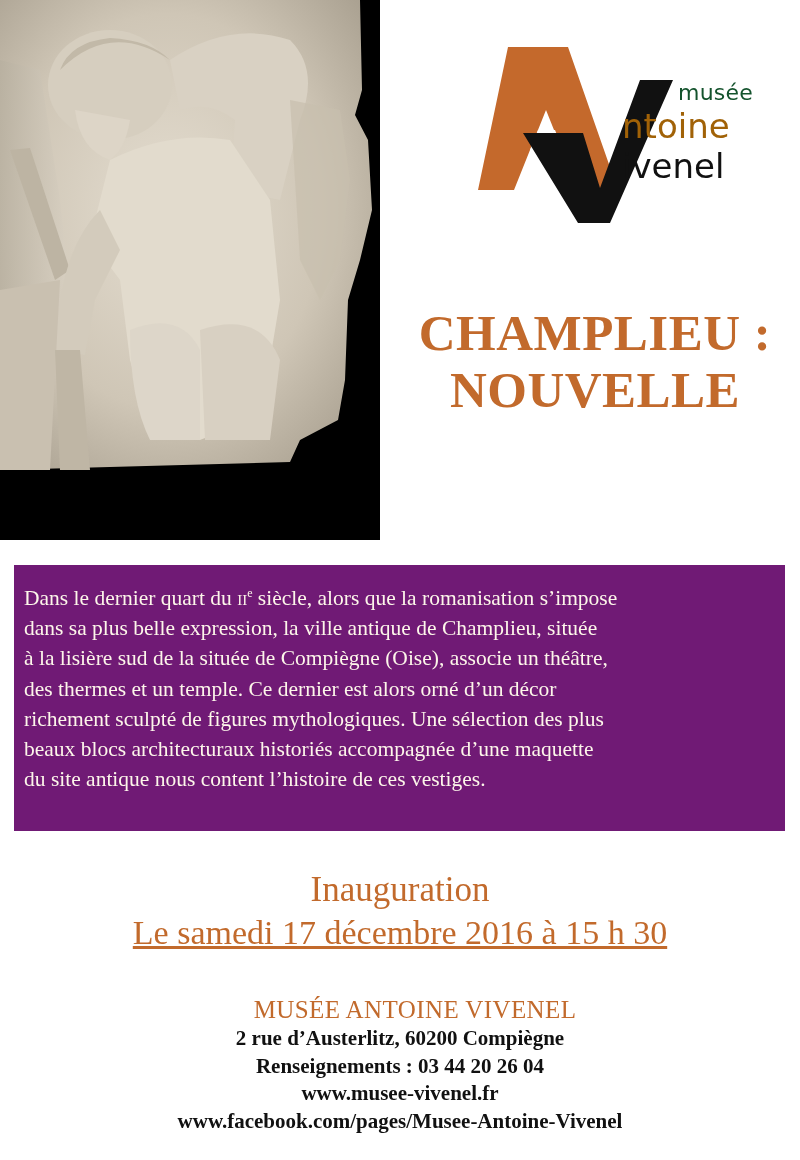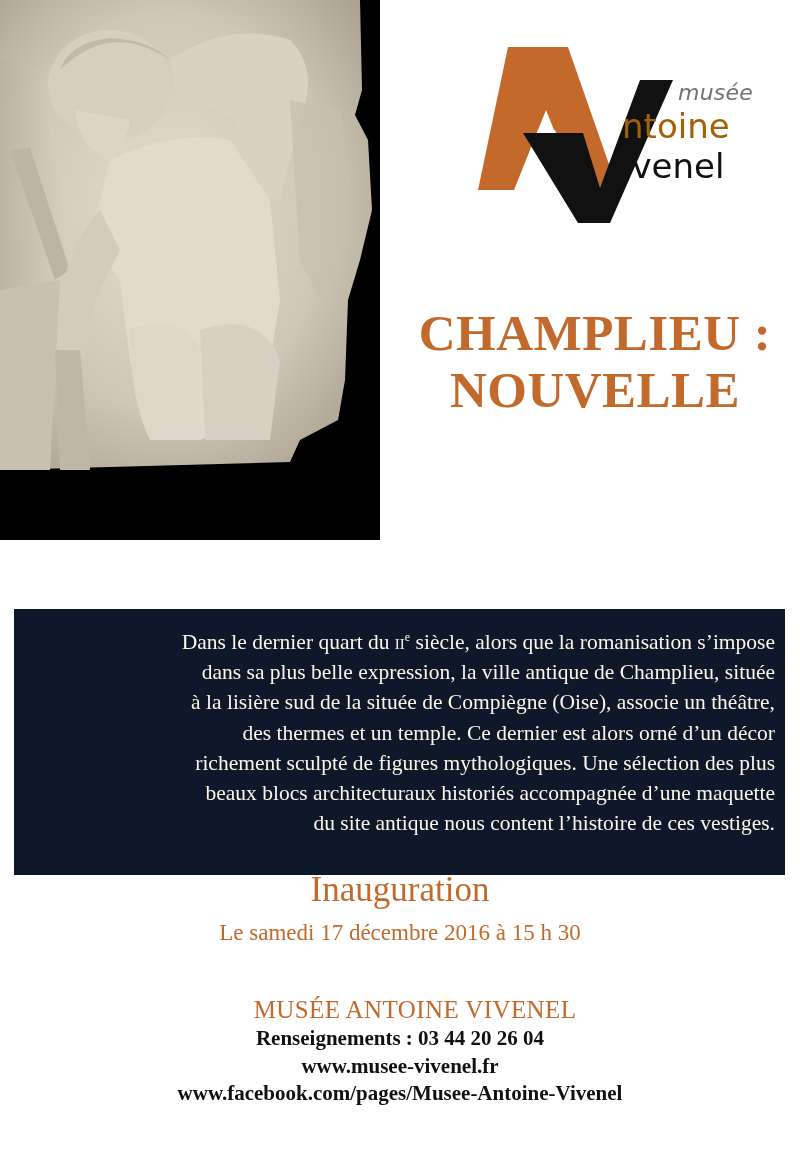--- a/index.html
+++ b/index.html
@@ -1,32 +1,32 @@
 <!DOCTYPE html>
 <html><head>
 <meta charset="utf-8">
 <style>
   html, body { margin: 0; padding: 0; background: #ffffff; }
   body { width: 800px; height: 1160px; position: relative; overflow: hidden; font-family: "Liberation Serif", "DejaVu Serif", serif; }
   .photo { position: absolute; left: 0; top: 0; width: 380px; height: 540px; background: #000; overflow: hidden; }
   .photo svg { display: block; }
   .logo { position: absolute; left: 470px; top: 40px; width: 310px; height: 200px; }
   .logo-text { position: absolute; font-family: "DejaVu Sans", sans-serif; }
-  .logo-musee { left: 208px; top: 40px; font-size: 22px; color: #737373; letter-spacing: 0.2px; font-style: italic; }
+  .logo-musee { left: 208px; top: 40px; font-size: 22px; color: #14532d; letter-spacing: 0.2px; }
   .logo-antoine { left: 152px; top: 66px; font-size: 34px; color: #a16207; }
   .logo-vivenel { left: 152px; top: 106px; font-size: 34px; color: #111; }
   .title { position: absolute; left: 390px; top: 305px; width: 410px; text-align: center; color: #c26a2c; font-size: 51px; line-height: 57px; font-weight: bold; letter-spacing: 0.5px; }
   .title div { white-space: nowrap; }
-  .desc-box { position: absolute; left: 14px; top: 565px; width: 771px; height: 266px; background: #0f172a; box-sizing: border-box; padding: 18px 10px 0 10px; color: #fdf6ea; text-align: right; font-size: 21.5px; line-height: 30.2px; margin-top: 44px; }
+  .desc-box { position: absolute; left: 14px; top: 565px; width: 771px; height: 266px; background: #701a75; box-sizing: border-box; padding: 18px 10px 0 10px; color: #fdf6ea; text-align: left; font-size: 21.5px; line-height: 30.2px; }
   .desc-box div { white-space: nowrap; }
   .desc-box sup { font-size: 12px; vertical-align: 8px; line-height: 0; }
   .smallcaps { font-variant: small-caps; }
   .event { position: absolute; left: 0; top: 870px; width: 800px; text-align: center; color: #c26a2c; }
   .event-title { font-size: 35px; line-height: 40px; }
-  .event-date { font-size: 23px; line-height: 46px; }
+  .event-date { font-size: 34px; line-height: 46px; text-decoration: underline; }
   .venue { position: absolute; left: 0; top: 995px; width: 800px; text-align: center; }
   .venue-name { color: #c26a2c; font-size: 25px; line-height: 30px; letter-spacing: 0.4px; padding-left: 30px; }
   .venue-line { color: #111; font-size: 21px; line-height: 27.5px; font-weight: bold; }
 </style>
 </head>
 <body>
 
 <div class="photo">
   <svg width="380" height="540" viewBox="0 0 380 540">
     <defs>
@@ -97,16 +97,17 @@
   <div>du site antique nous content l’histoire de ces vestiges.</div>
 </div>
 
 <div class="event">
   <div class="event-title">Inauguration</div>
   <div class="event-date">Le samedi 17 décembre 2016 à 15 h 30</div>
 </div>
 
 <div class="venue">
   <div class="venue-name">MUSÉE ANTOINE VIVENEL</div>
+  <div class="venue-line">2 rue d’Austerlitz, 60200 Compiègne</div>
   <div class="venue-line">Renseignements : 03 44 20 26 04</div>
   <div class="venue-line">www.musee-vivenel.fr</div>
   <div class="venue-line">www.facebook.com/pages/Musee-Antoine-Vivenel</div>
 </div>
 
 </body></html>

